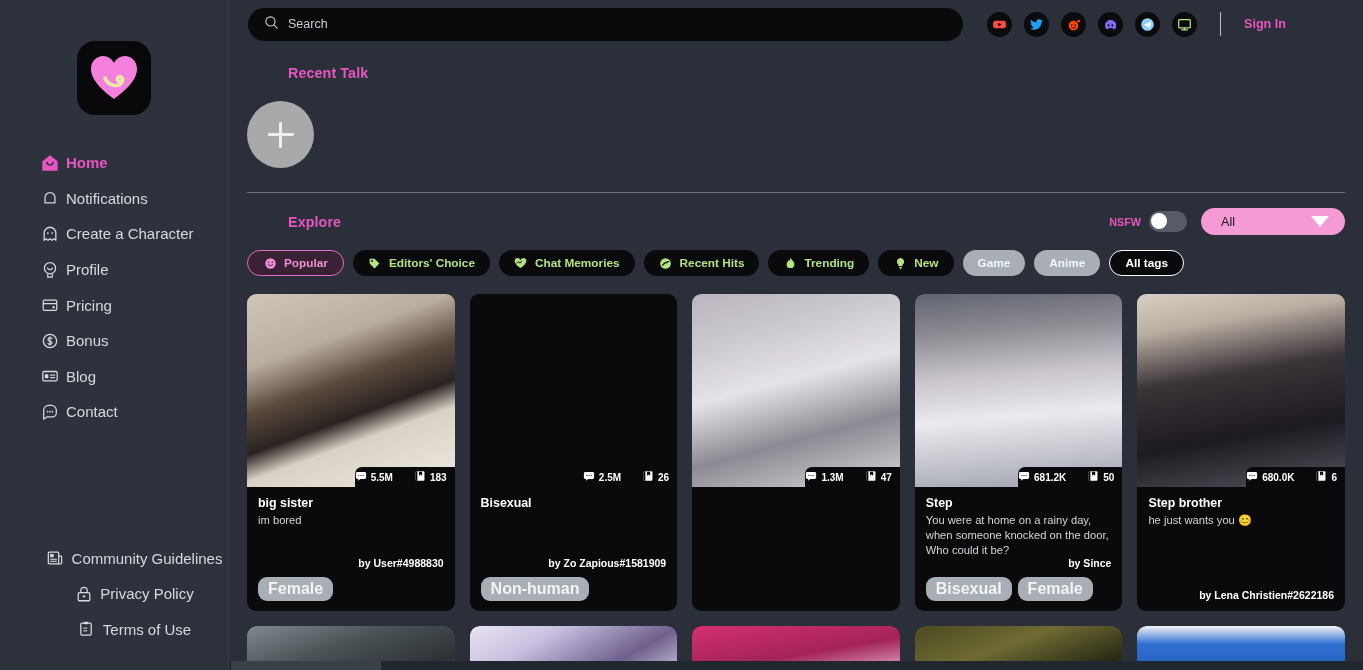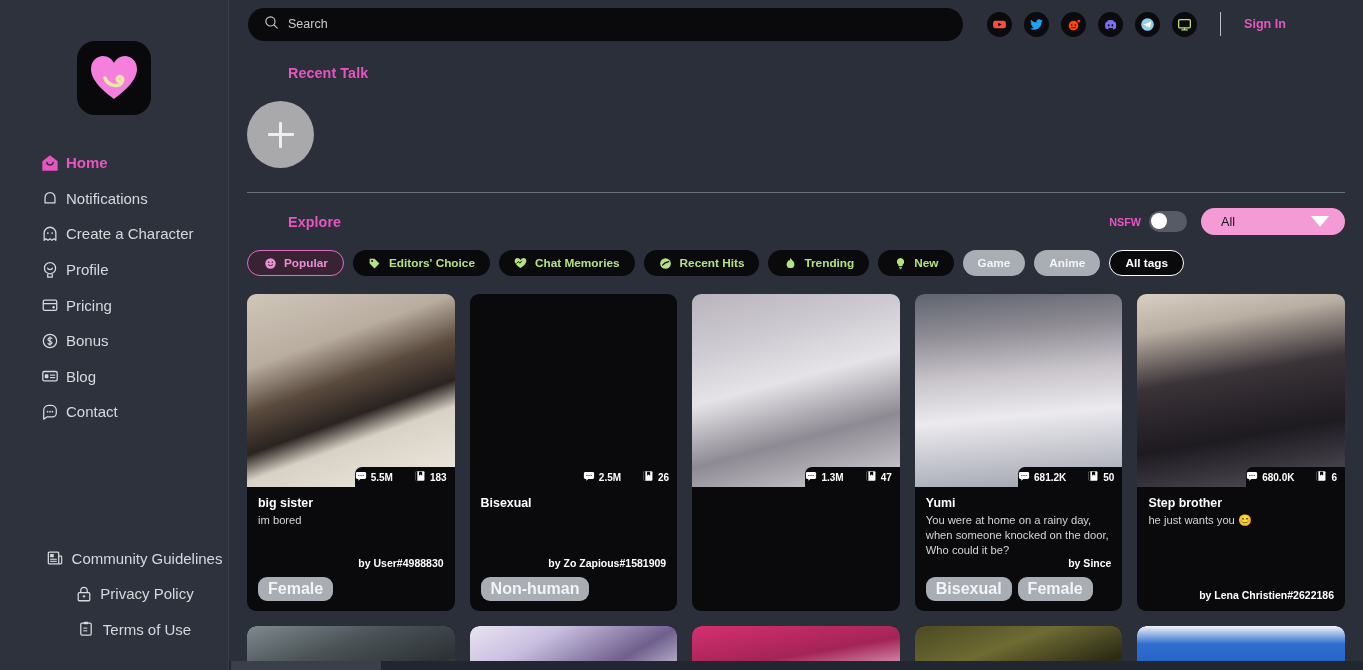--- a/index.html
+++ b/index.html
@@ -635,21 +635,21 @@
                   <span><svg width="12" height="12" viewBox="0 0 20 20">
                       <rect x="2.6" y="2" width="14.8" height="16" rx="1.6" fill="#fff"></rect>
                       <rect x="2.6" y="2" width="3" height="16" fill="#0a0a0c"></rect>
                       <path d="M8.4 3 H13.6 V9.4 L11 7.6 L8.4 9.4 Z" fill="#0a0a0c"></path>
                     </svg></span>
                   <span>50</span>
                 </span>
             </div>
           </div>
           <div class="card-body">
-            <div class="card-title">Yumi</div>
+            <div class="card-title">Step</div>
             <div class="card-desc">You were at home on a rainy day, when someone knocked on the door, Who could it be?</div>
             <div class="card-author">by Since</div>
             <div class="card-tags">
               <span class="ctag">Bisexual</span>
               <span class="ctag">Female</span>
             </div>
           </div>
         </div>
 
         <div class="card">

